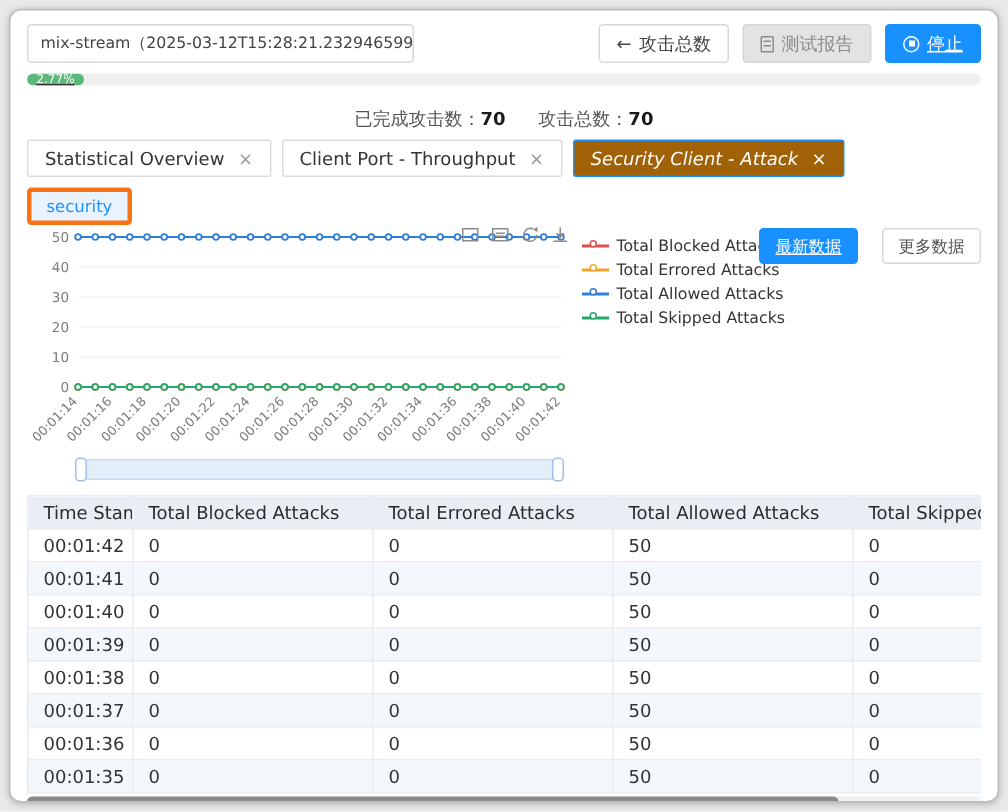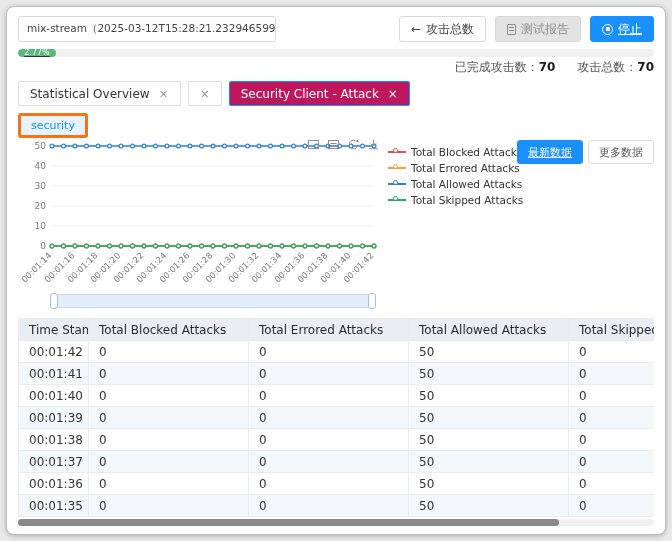--- a/index.html
+++ b/index.html
@@ -24,51 +24,51 @@
   .doc-icon { position:relative; width:9px; height:11px; border:1px solid currentColor; border-radius:1px; }
   .doc-icon::after { content:""; position:absolute; left:1px; right:1px; top:2px; height:1px;
                      background:currentColor; box-shadow:0 3px 0 currentColor; }
   .stop-icon { position:relative; width:11px; height:11px; border:1px solid #fff; border-radius:50%; }
   .stop-icon::after { content:""; position:absolute; left:2.5px; top:2.5px; width:4px; height:4px; background:#fff; }
 
   
   .progress-track { margin-top:6px; height:8px; background:#f0f0f0; border-radius:4px; overflow:hidden;text-decoration:underline; }
   .progress-fill { width:38px; height:8px; background:#5cb87a; border-radius:4px; color:#fff;
                    font-size:8px; line-height:8px; text-align:center; white-space:nowrap; }
-  .stats { margin-top:3px; text-align:right; font-size:12px; color:#555; height:15px; line-height:15px; }
+  .stats { margin-top:15px; text-align:center; font-size:12px; color:#555; height:15px; line-height:15px; }
   .stats b { color:#1a1a1a; }
   .stats .grp2 { margin-left:18px; }
 
   
   .tabs { margin-top:6px; display:flex; gap:7px; height:25px; }
   .tab { display:inline-flex; align-items:center; gap:9px; padding:0 11px; font-size:12px;
          border:1px solid #dcdcdc; border-radius:2px; background:#fff; color:#333; cursor:pointer; white-space:nowrap; }
   .tab .x { color:#999; font-size:12px; cursor:pointer; }
-  .tab.active { background:#be185d; border-color:#1890ff; color:#fff; }
+  .tab.active { background:#a16207; border-color:#1890ff; color:#fff;font-style:italic; }
   .tab.active .x { color:#fff; }
 
   
   .tag { display:inline-block; margin-top:7px; padding:3px 10px; font-size:11px; color:#1890ff;
          background:#e8f3ff; border:3px solid #f97316; border-radius:3px; }
   .chart-row { position:relative; display:flex; margin-top:0; }
   .chart-box { width:368px; position:relative; flex:0 0 auto; }
   .toolbox { position:absolute; top:0; right:6px; display:flex; gap:7px; z-index:2; }
   .toolbox svg { cursor:pointer; }
   .datazoom { position:relative; margin-left:34px; width:322px; height:14px; margin-top:2px;
               background:#e3eefb; border:1px solid #c3d7ef; border-radius:7px; cursor:pointer; }
   .dz-handle { position:absolute; top:-2px; width:8px; height:16px; background:#fff;
                border:1px solid #9fc0e8; border-radius:3px; cursor:ew-resize; }
   .dz-handle.left { left:-3px; } .dz-handle.right { right:-3px; }
   .legend { margin-left:2px; padding-top:8px; flex:0 0 auto; }
   .lg-item { display:flex; align-items:center; gap:5px; margin-bottom:4px; font-size:10.5px; color:#333; cursor:pointer; }
   .lg-mark { position:relative; width:18px; height:10px; display:inline-block; }
   .lg-mark::before { content:""; position:absolute; left:0; right:0; top:4px; height:2px; background:currentColor; }
   .lg-mark i { position:absolute; left:5px; top:1px; width:5px; height:5px; border:1.5px solid currentColor;
                border-radius:50%; background:#fff; }
-  .data-buttons { position:absolute; right:0; top:2px; display:flex; gap:5px; }
+  .data-buttons { position:absolute; right:0; top:2px; display:flex; gap:16px; }
   .btn-sm { height:24px; padding:0 10px; font-size:11px; }
   .btn-sm.btn-plain { color:#555;text-align:right; }
 
   
   .table-wrap { position:relative; margin-top:10px; width:636px; overflow:hidden; }
   table { border-collapse:collapse; table-layout:fixed; width:710px; font-size:12px; }
   th, td { border:1px solid #e8ecf1; padding:3px 10px; height:22px; text-align:left;
            font-weight:normal; white-space:nowrap; overflow:hidden; }
   th { background:#e9eef5; color:#2b2b2b; }
   td { color:#333; }
@@ -116,20 +116,21 @@
     <span class="grp2">攻击总数：</span><b>70</b>
   </div>
 
   
   <div class="tabs">
     <div class="tab">
       <span>Statistical Overview</span>
       <span class="x">×</span>
     </div>
     <div class="tab">
+      <span>Client Port - Throughput</span>
       <span class="x">×</span>
     </div>
     <div class="tab active">
       <span>Security Client - Attack</span>
       <span class="x">×</span>
     </div>
   </div>
 
   
   <span class="tag">security</span>

